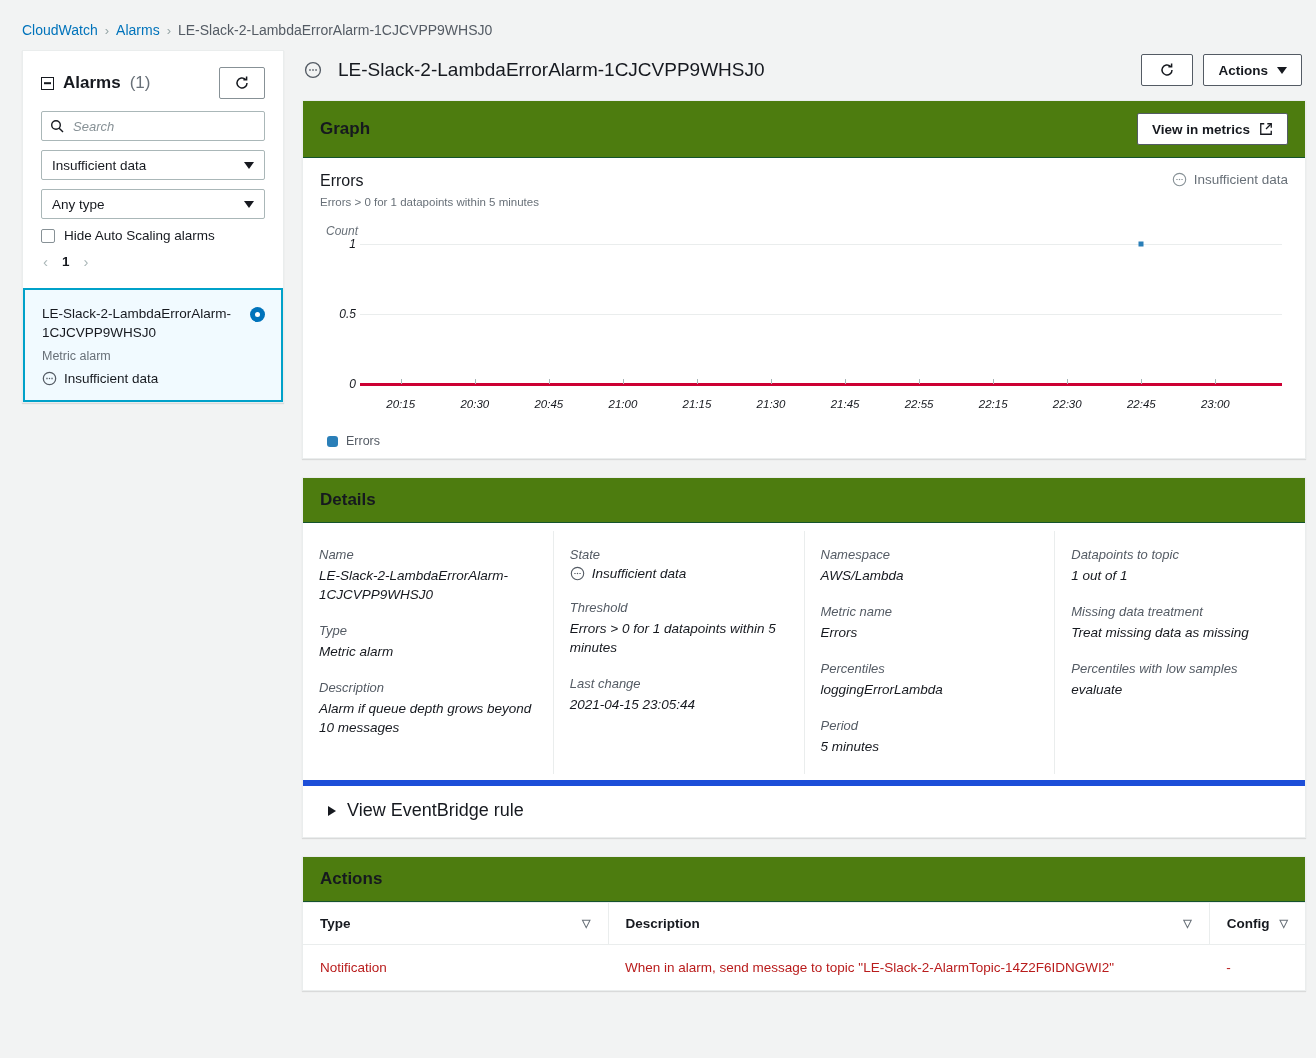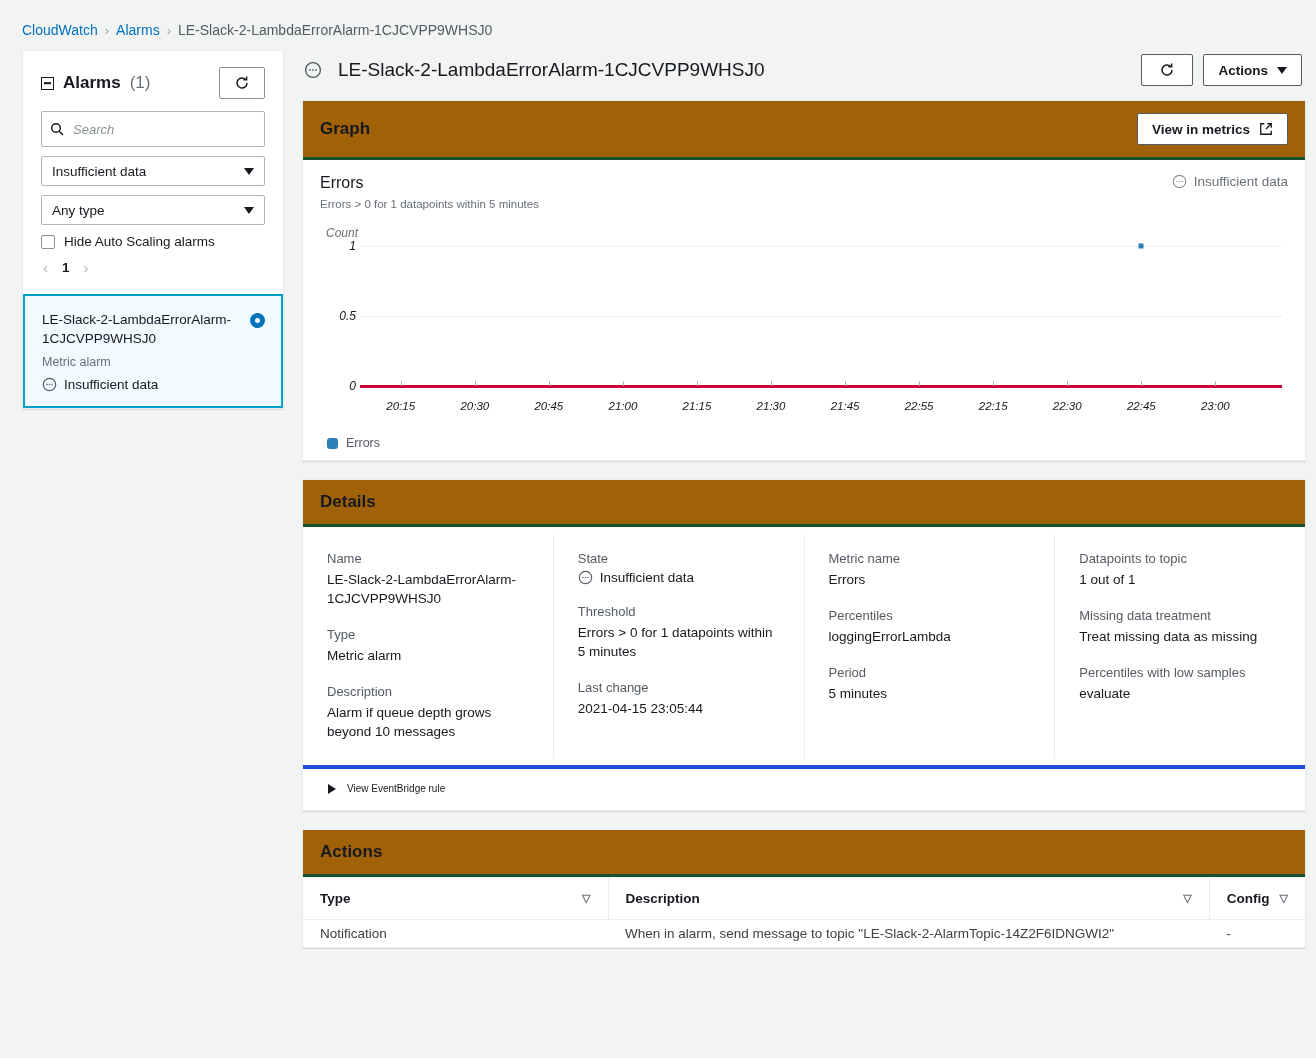--- a/index.html
+++ b/index.html
@@ -46,21 +46,21 @@
     height: 1.6px; background: #16191f; transform: translateY(-50%);
   }
   .sb-count { font-weight: normal; color: #687078; }
   .icon-btn {
     width: 46px; height: 32px;
     border: 1px solid #879196; border-radius: 2px; background: #fff;
     display: flex; align-items: center; justify-content: center; cursor: pointer;
   }
   .sb-filters { padding: 0 18px 10px 18px; }
   .search-wrap {
-    position: relative; height: 36px; margin-bottom: 9px;
+    position: relative; height: 30px; margin-bottom: 9px;
     border: 1px solid #aab7b8; border-radius: 2px; background: #fff;
     display: flex; align-items: center; padding: 0 8px;
   }
   .search-wrap svg { flex: 0 0 auto; }
   .search-input {
     border: none; outline: none; width: 100%; margin-left: 7px;
     font-size: 13px; font-style: italic; color: #687078;
     font-family: "Liberation Sans", sans-serif; background: transparent;
   }
   .search-input::placeholder { color: #879196; font-style: italic; }
@@ -113,22 +113,22 @@
   }
   .btn.sq { width: 52px; padding: 0; }
 
   .card {
     background: #fff; border: 1px solid #eaeded;
     box-shadow: 0 1px 1px rgba(0,0,0,.10);
     margin-bottom: 18px;
   }
   .card-head {
     display: flex; align-items: center; justify-content: space-between;
-    padding: 12px 17px; border-bottom: 3px solid #14532d;
-    background: #a16207;
+    padding: 12px 17px; border-bottom: 1px solid #14532d;
+    background: #4d7c0f;
   }
   .card-title { font-size: 17px; font-weight: bold; }
 
   
   .graph-body { padding: 14px 17px 10px 17px; }
   .graph-topline { display: flex; justify-content: space-between; align-items: flex-start; }
   .metric-title { font-size: 16px; font-weight: normal; color: #16191f; }
   .metric-sub { font-size: 11.5px; color: #687078; margin-top: 6px; }
   .state-badge { display: flex; align-items: center; gap: 7px; font-size: 13.5px; color: #687078; }
 
@@ -149,46 +149,46 @@
     position: absolute; bottom: -26px; font-size: 11.5px; color: #16191f;
     transform: translateX(-50%); white-space: nowrap;
   }
   .xtick-mark { position: absolute; bottom: 0; width: 1px; height: 5px; background: #aab7b8; }
   .legend { display: flex; align-items: center; gap: 8px; margin-top: 6px; padding-left: 7px; }
   .legend-sw { width: 11px; height: 11px; border-radius: 3px; }
   .legend-label { font-size: 12.5px; color: #545b64; }
 
   
   .details-grid { display: flex; padding: 8px 0 6px 0; }
-  .dcol { flex: 1; padding: 16px 20px 18px 24px; border-right: 1px solid #eaeded; }
+  .dcol { flex: 1; padding: 16px 20px 18px 16px; border-right: 1px solid #eaeded; font-style: italic; }
   .dcol:last-child { border-right: none; }
   .dlabel { font-size: 13px; color: #545b64; margin-bottom: 4px; }
   .dvalue { font-size: 13.5px; line-height: 19px; color: #16191f; word-break: break-word; }
   .dfield { margin-bottom: 19px; }
   .dfield:last-child { margin-bottom: 0; }
   .dstate { display: flex; align-items: center; gap: 7px; font-size: 13.5px; }
 
   .eb-row {
-    border-top: 4px solid #1d4ed8;
+    border-top: 6px solid #1d4ed8;
     padding: 14px 17px 16px 25px;
     display: flex; align-items: center; gap: 11px;
-    font-size: 10px; cursor: pointer;
+    font-size: 18px; cursor: pointer;
   }
   .tri-right { width: 0; height: 0; border-top: 5px solid transparent; border-bottom: 5px solid transparent; border-left: 8px solid #16191f; }
 
   
   .tbl { width: 100%; border-collapse: collapse; }
   .tbl th {
     text-align: left; font-size: 13.5px; font-weight: bold; color: #16191f;
     padding: 13px 17px; border-bottom: 1px solid #eaeded; border-top: 1px solid #eaeded;
     background: #fff;
   }
   .th-inner { display: flex; align-items: center; justify-content: space-between; gap: 10px; }
   .sort-ic { color: #687078; font-size: 11px; }
-  .tbl td { font-size: 13.5px; padding: 6px 17px; color: #404040; }
+  .tbl td { font-size: 13.5px; padding: 15px 17px; color: #b91c1c; }
   .col-type { width: 305px; }
   .col-config { width: 95px; }
   .vsep { border-left: 1px solid #eaeded; }
 </style>
 </head>
 <body>
 
 <div class="breadcrumb">
   <span class="bc-link">CloudWatch</span>
   <span class="bc-sep">›</span>
@@ -400,20 +400,24 @@
               <div class="dlabel">Threshold</div>
               <div class="dvalue">Errors &gt; 0 for 1 datapoints within 5 minutes</div>
             </div>
             <div class="dfield">
               <div class="dlabel">Last change</div>
               <div class="dvalue">2021-04-15 23:05:44</div>
             </div>
           </div>
           <div class="dcol">
             <div class="dfield">
+              <div class="dlabel">Namespace</div>
+              <div class="dvalue">AWS/Lambda</div>
+            </div>
+            <div class="dfield">
               <div class="dlabel">Metric name</div>
               <div class="dvalue">Errors</div>
             </div>
             <div class="dfield">
               <div class="dlabel">Percentiles</div>
               <div class="dvalue">loggingErrorLambda</div>
             </div>
             <div class="dfield">
               <div class="dlabel">Period</div>
               <div class="dvalue">5 minutes</div>

